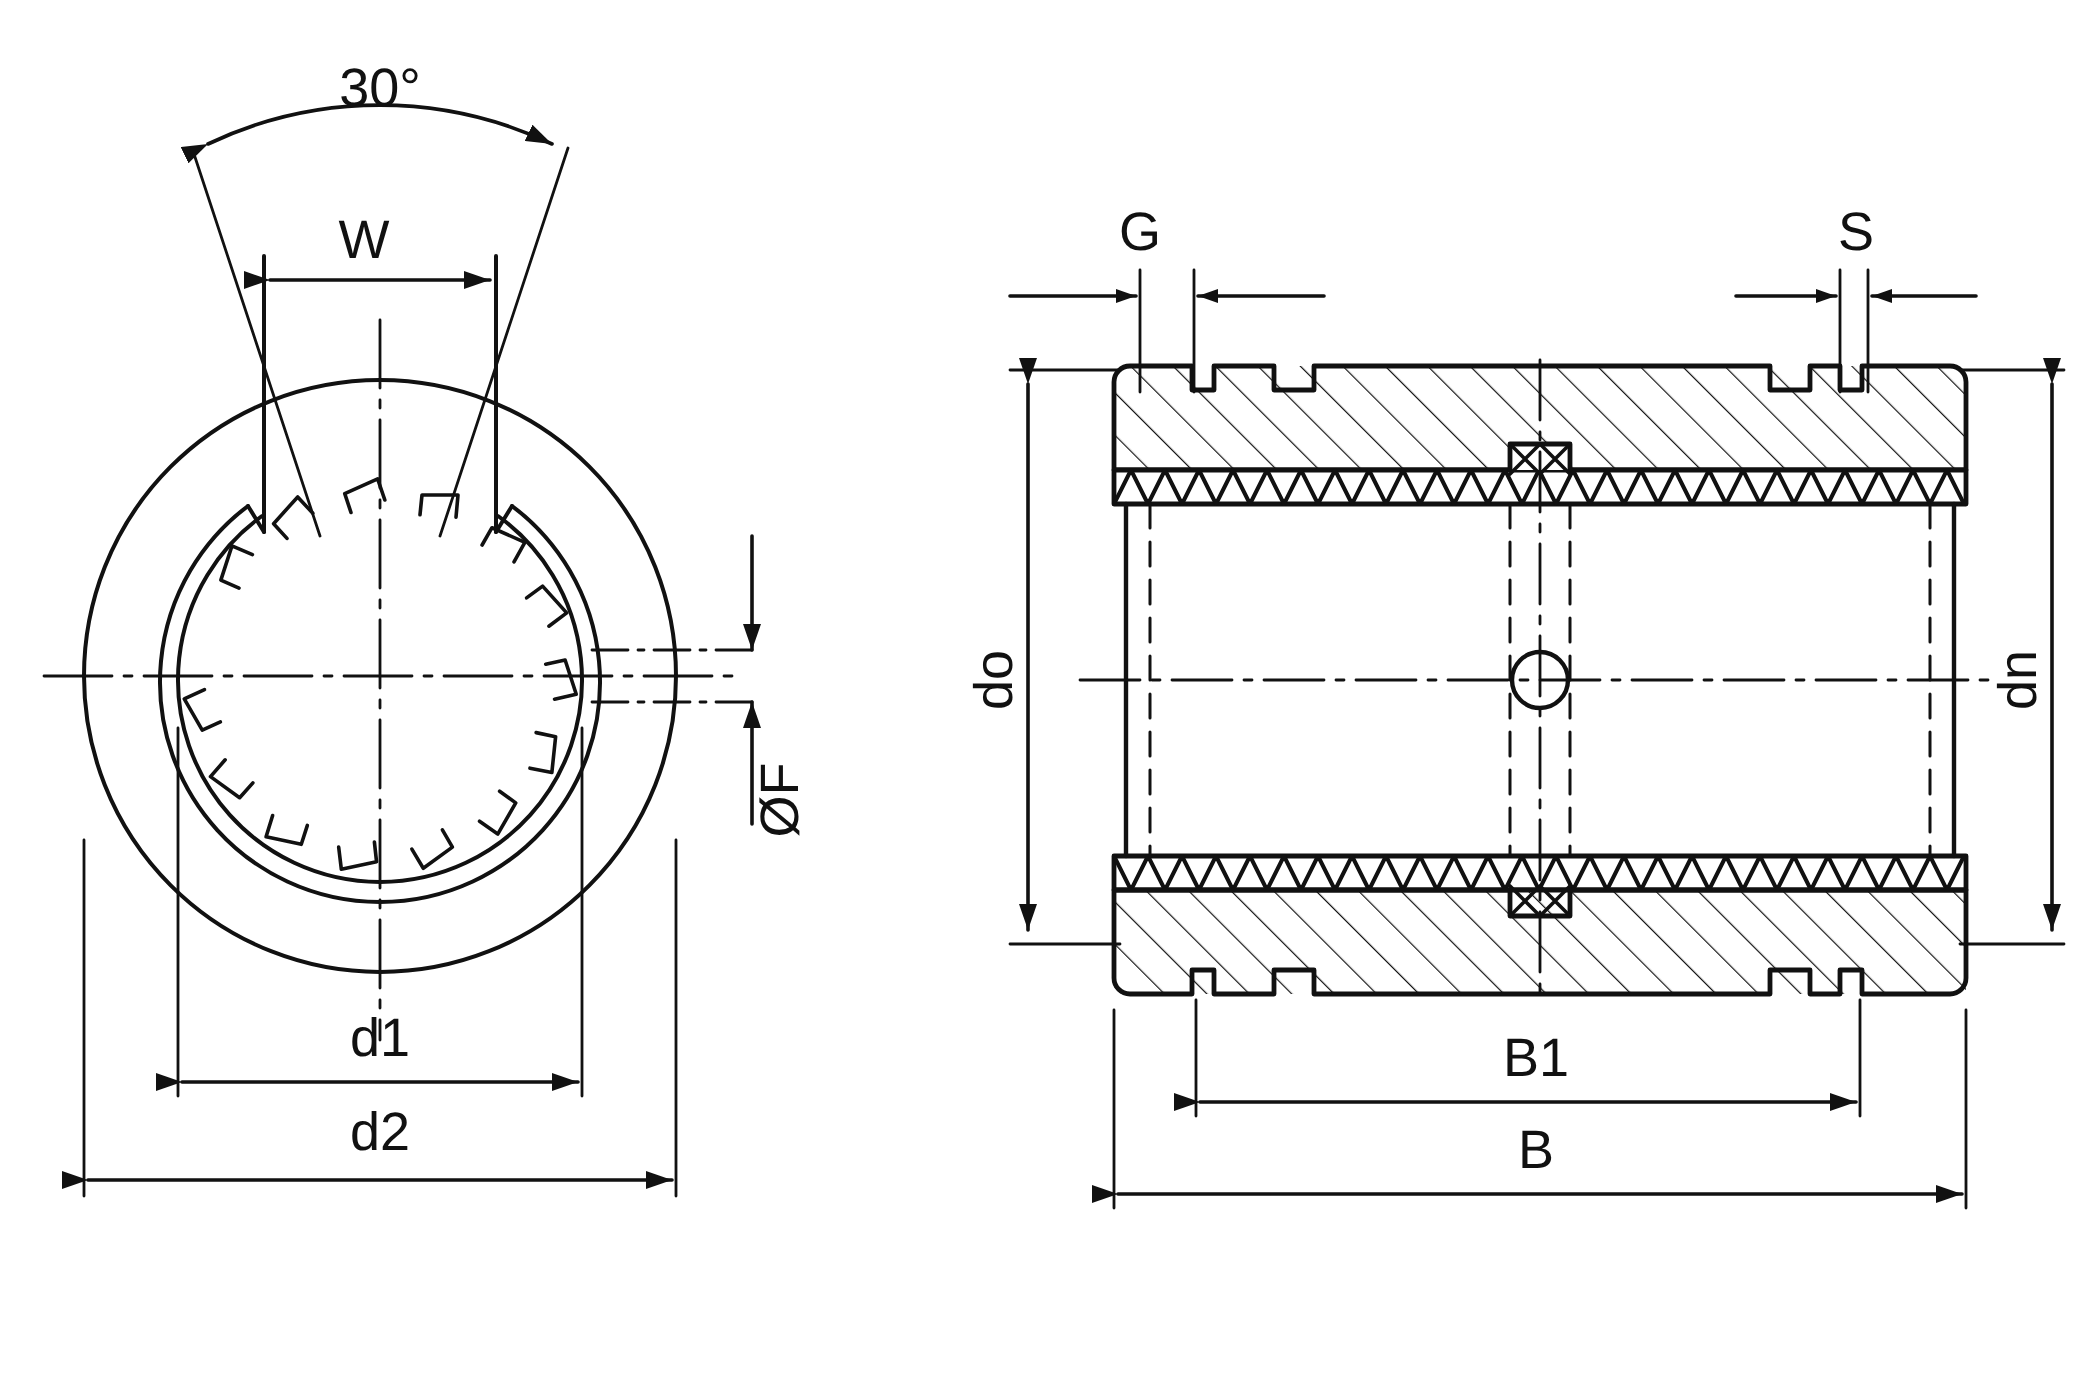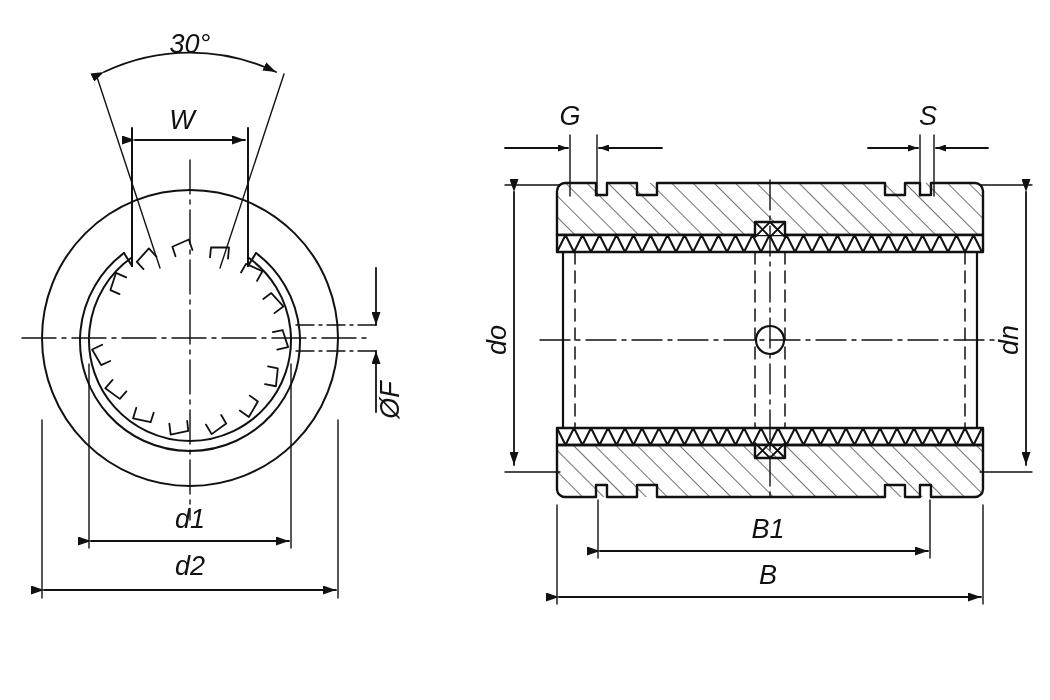--- a/index.html
+++ b/index.html
@@ -1,18 +1,18 @@
 <!DOCTYPE html>
 <html><head>
 <meta charset="utf-8">
 <style>
   html,body{margin:0;padding:0;background:#ffffff;}
   body{width:1050px;height:700px;overflow:hidden;
        font-family:"Liberation Sans",sans-serif;}
-  #stage{position:relative;width:1050px;height:700px;background:#fff;font-style:italic;}
+  #stage{position:relative;width:1050px;height:700px;background:#fff;}
   svg{display:block;}
   .lbl{font-family:"Liberation Sans",sans-serif;font-size:27px;fill:#111;
        text-anchor:middle;dominant-baseline:middle;}
 </style>
 </head>
 <body>
 
 <div id="stage">
 <svg width="1050" height="700" viewBox="0 0 1050 700">
   <defs>

